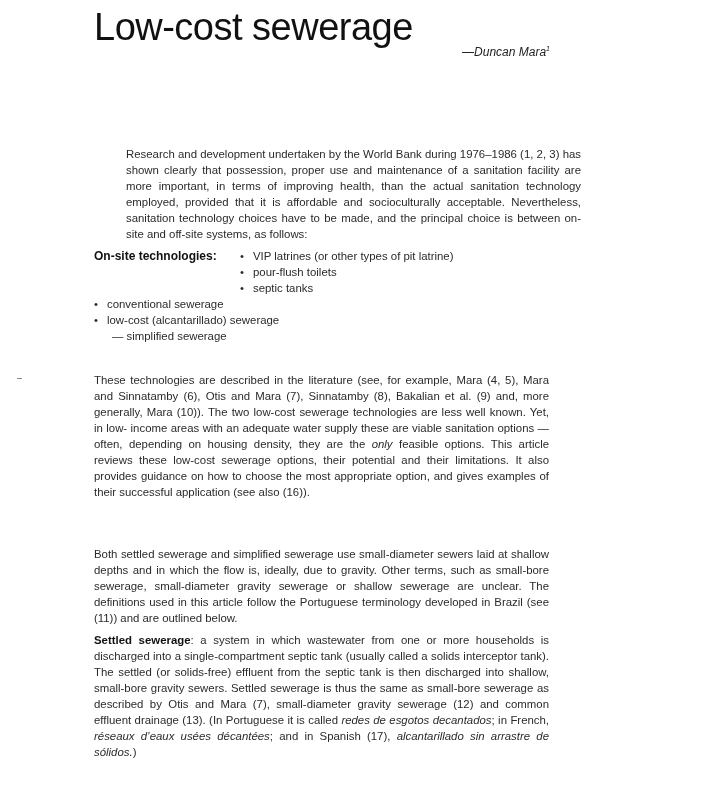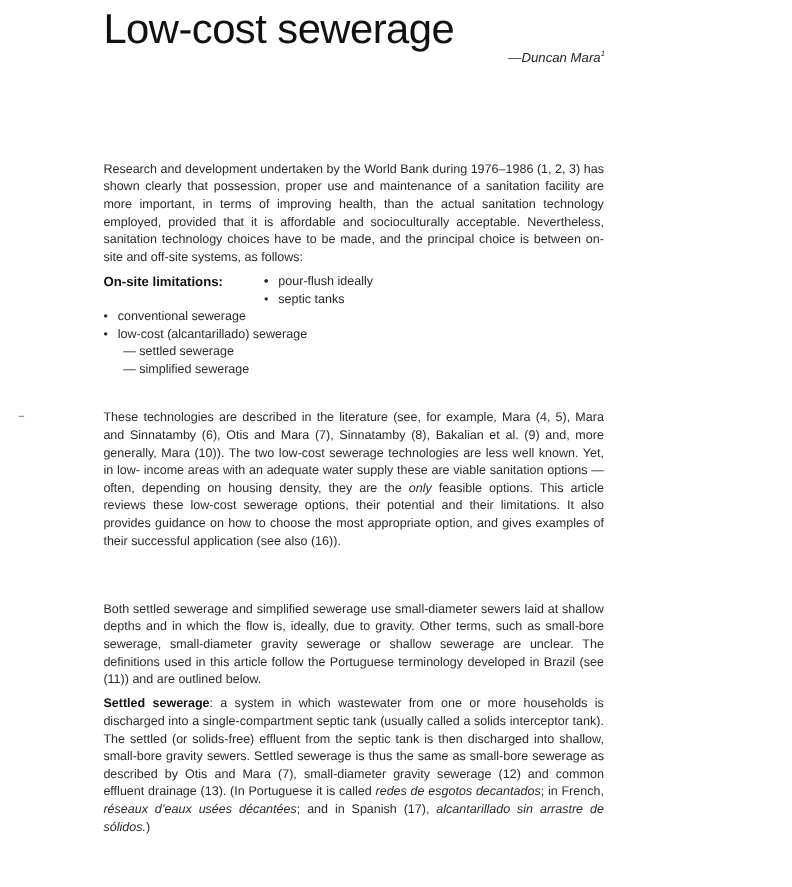--- a/index.html
+++ b/index.html
@@ -14,21 +14,21 @@
       position: absolute; right: 170px; top: 45px;
       font-family: "Liberation Sans", sans-serif; font-style: italic;
       font-size: 12px; color: #222;
     }
     .author sup { font-size: 7px; }
     .body {
       position: absolute; left: 94px; width: 455px;
       font-family: "Liberation Sans", sans-serif; font-size: 11.4px;
       line-height: 16px; color: #2a2a2a; text-align: justify; margin: 0;
     }
-    .p1 { top: 146px; }
+    .p1 { top: 146px; margin-left: 32px; }
     .techlist { position: absolute; left: 94px; top: 248px; width: 460px;
       font-family: "Liberation Sans", sans-serif; font-size: 11.4px; line-height: 16px; color: #2a2a2a; }
     .techrow { display: flex; }
     .techlabel { width: 146px; font-weight: bold; color: #111; font-size: 12px; }
     .techitems { flex: 1; }
     .techitem { position: relative; padding-left: 13px; }
     .techitem .bullet { position: absolute; left: 0; }
     .techsub { padding-left: 18px; }
     .p2 { top: 372px; }
     .h2 {
@@ -47,32 +47,31 @@
 <div class="page">
   <h1 class="title">Low-cost sewerage</h1>
   <div class="author"><span>—Duncan Mara</span><sup>1</sup></div>
 
   <div class="margin-mark"></div>
 
   <p class="body p1">Research and development undertaken by the World Bank during 1976–1986 (1, 2, 3) has shown clearly that possession, proper use and maintenance of a sanitation facility are more important, in terms of improving health, than the actual sanitation technology employed, provided that it is affordable and socioculturally acceptable. Nevertheless, sanitation technology choices have to be made, and the principal choice is between on-site and off-site systems, as follows:</p>
 
   <div class="techlist">
     <div class="techrow">
-      <div class="techlabel">On-site limitations:</div>
+      <div class="techlabel">On-site technologies:</div>
       <div class="techitems">
-        <div class="techitem"><span class="bullet">•</span></div>
-        <div class="techitem"><span class="bullet">•</span><span>pour-flush ideally</span></div>
+        <div class="techitem"><span class="bullet">•</span><span>VIP latrines (or other types of pit latrine)</span></div>
+        <div class="techitem"><span class="bullet">•</span><span>pour-flush toilets</span></div>
         <div class="techitem"><span class="bullet">•</span><span>septic tanks</span></div>
       </div>
     </div>
     <div class="techrow">
       <div class="techitems">
         <div class="techitem"><span class="bullet">•</span><span>conventional sewerage</span></div>
         <div class="techitem"><span class="bullet">•</span><span>low-cost (alcantarillado) sewerage</span></div>
-        <div class="techsub">— settled sewerage</div>
         <div class="techsub">— simplified sewerage</div>
       </div>
     </div>
   </div>
 
   <p class="body p2"><span>These technologies are described in the literature (see, for example, Mara (4, 5), Mara and Sinnatamby (6), Otis and Mara (7), Sinnatamby (8), Bakalian et al. (9) and, more generally, Mara (10)). The two low-cost sewerage technologies are less well known. Yet, in low- income areas with an adequate water supply these are viable sanitation options —often, depending on housing density, they are the </span><i>only</i><span> feasible options. This article reviews these low-cost sewerage options, their potential and their limitations. It also provides guidance on how to choose the most appropriate option, and gives examples of their successful application (see also (16)).</span></p>
 
 
   <p class="body p3">Both settled sewerage and simplified sewerage use small-diameter sewers laid at shallow depths and in which the flow is, ideally, due to gravity. Other terms, such as small-bore sewerage, small-diameter gravity sewerage or shallow sewerage are unclear. The definitions used in this article follow the Portuguese terminology developed in Brazil (see (11)) and are outlined below.</p>
 

